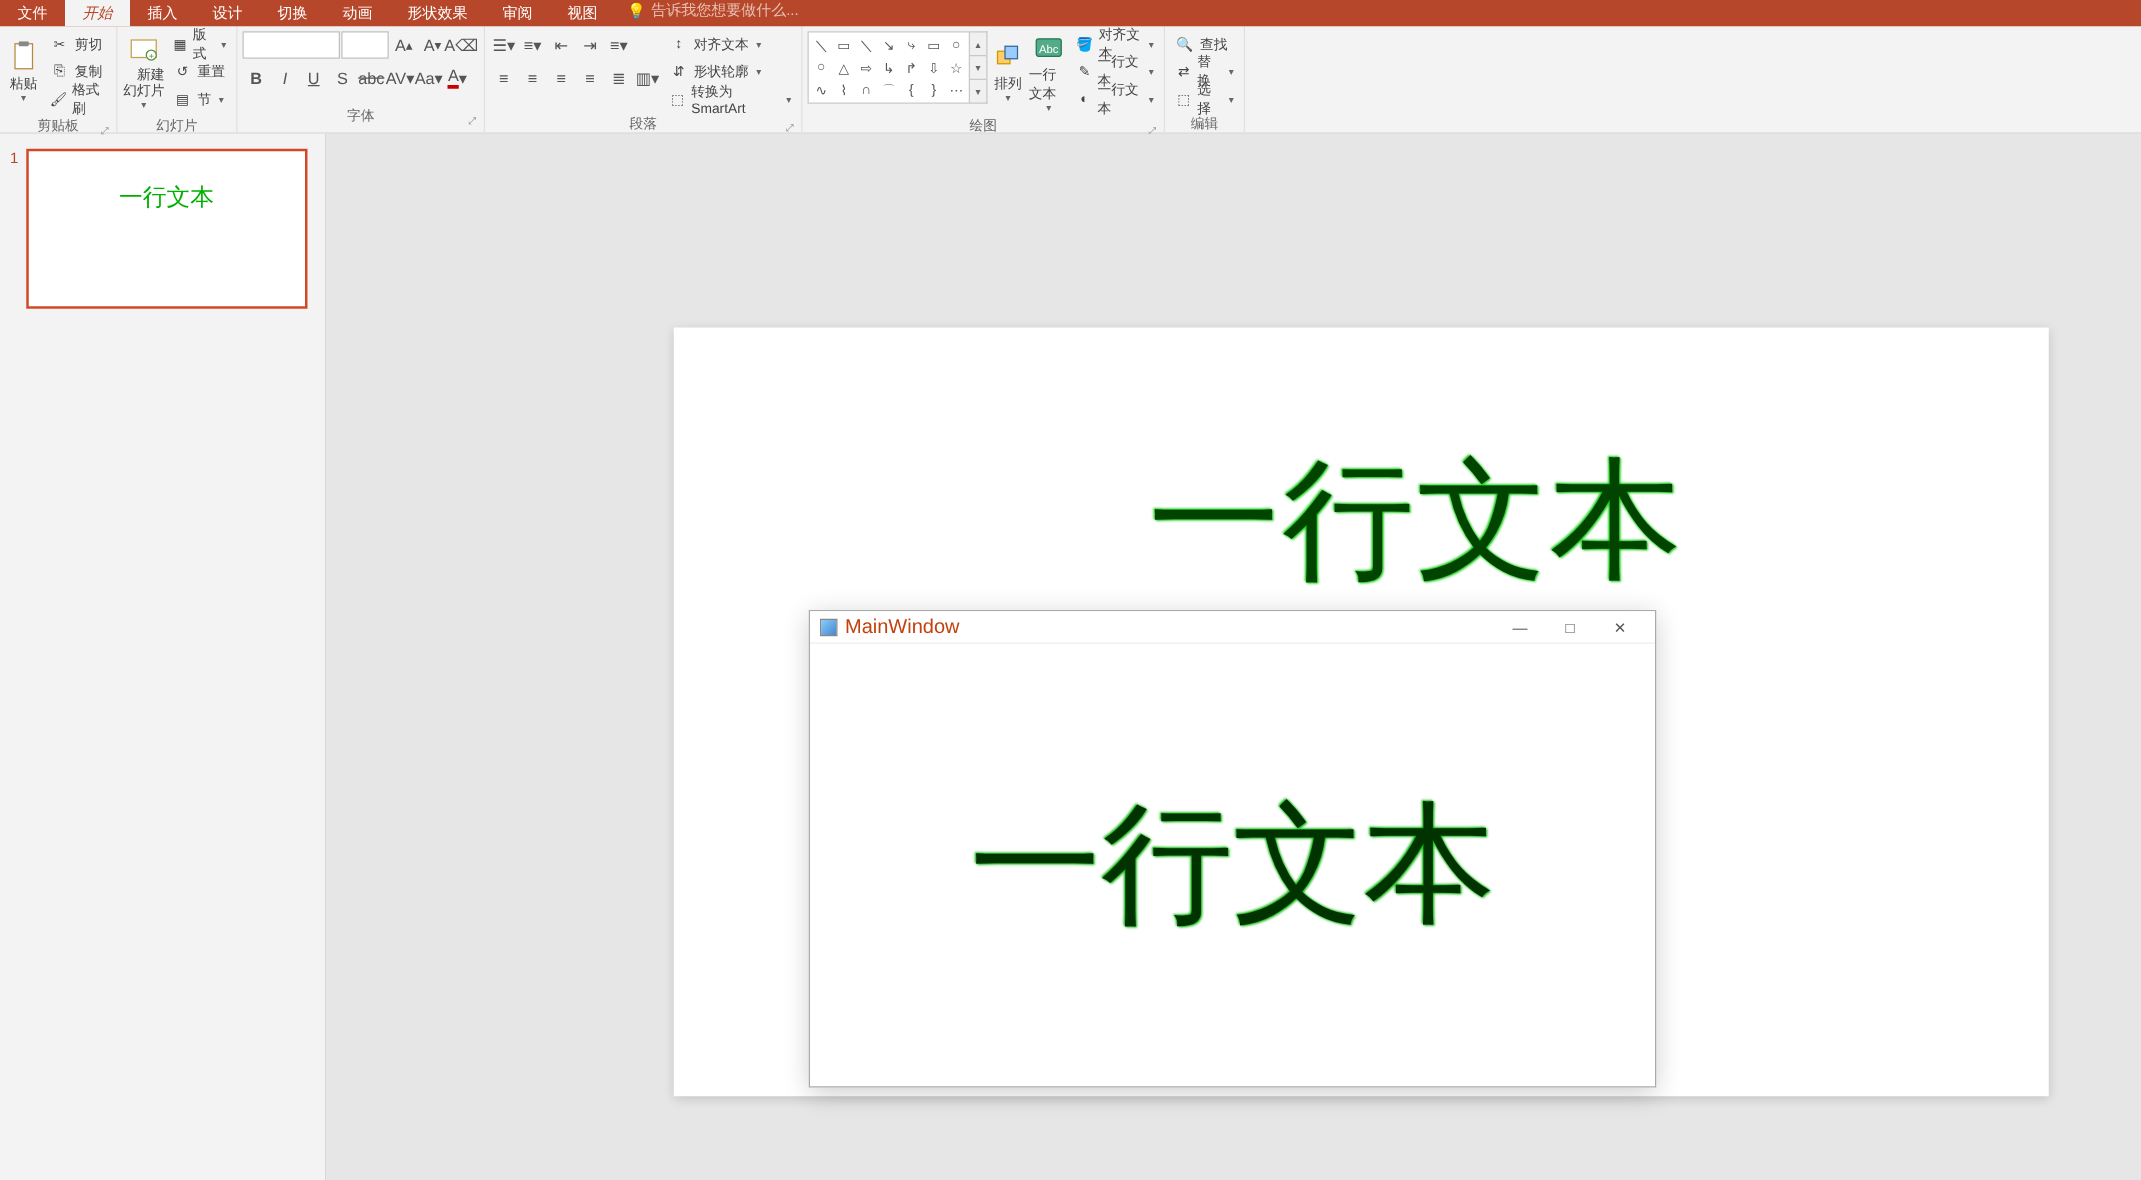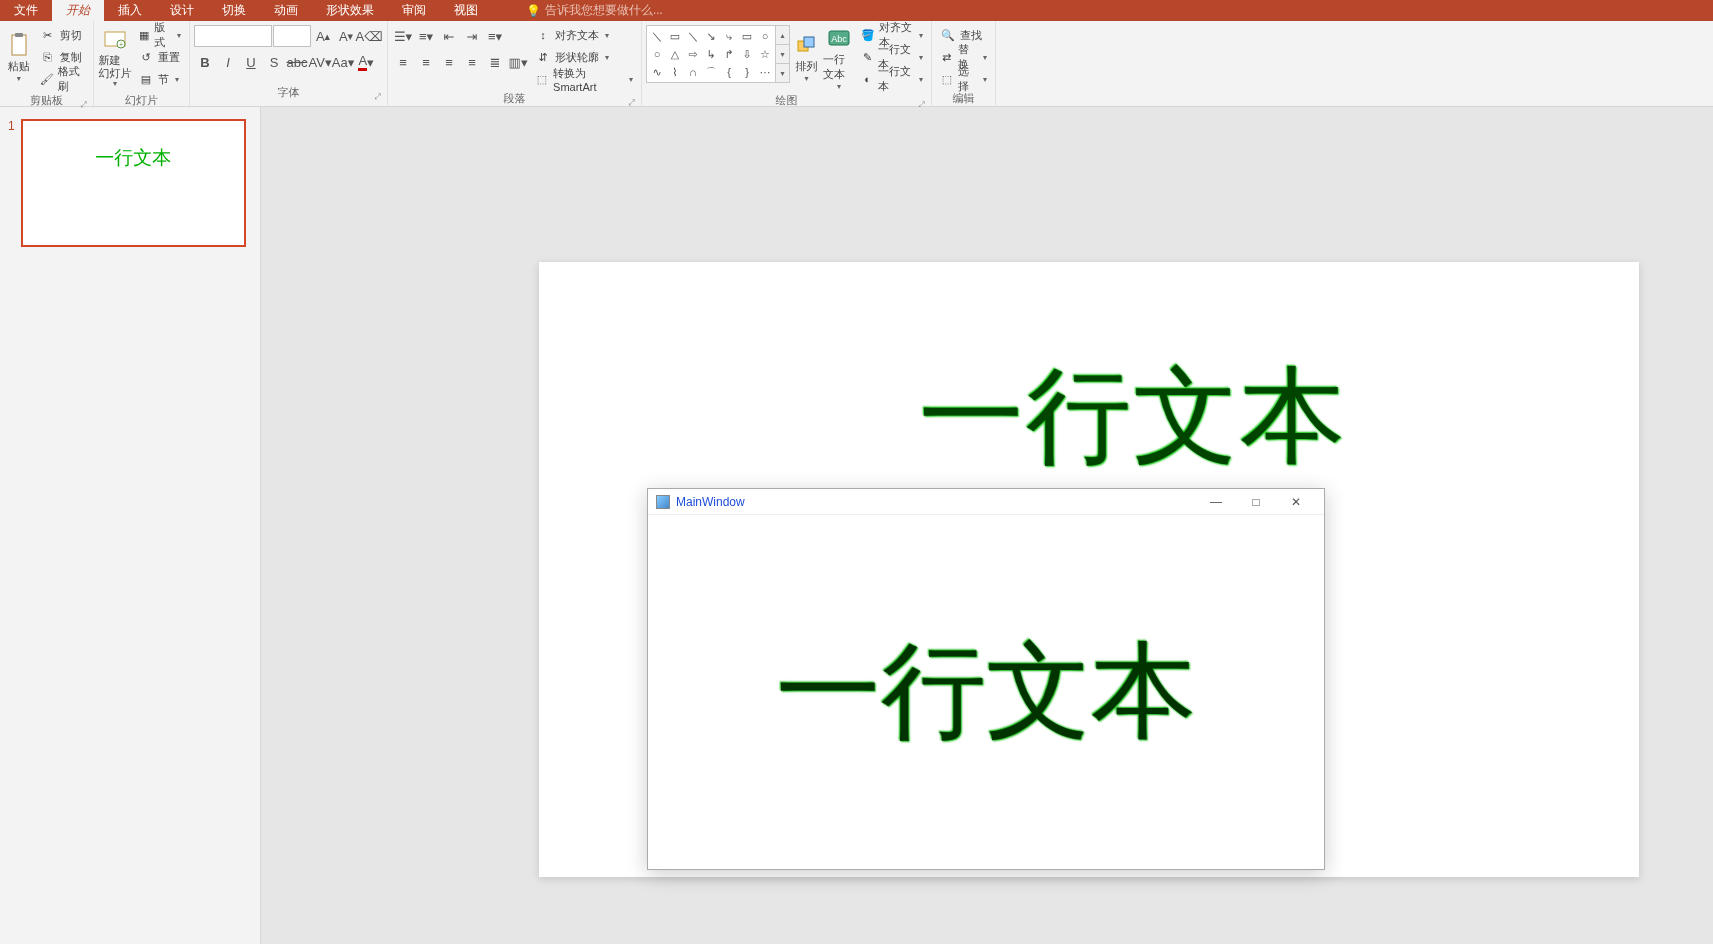--- a/index.html
+++ b/index.html
@@ -1,19 +1,19 @@
 <!DOCTYPE html>
 <html><head>
 <meta charset="utf-8">
 <style>
 * { margin: 0; padding: 0; box-sizing: border-box; font-family: "Microsoft YaHei", "Segoe UI", sans-serif; }
 body { background: #e6e6e6; width: 1713px; height: 944px; overflow: hidden; position: relative; }
 
 
-.titlebar { background: #b7472a; height: 21px; display: flex; align-items: center; position: relative; gap: 24px; }
+.titlebar { background: #b7472a; height: 21px; display: flex; align-items: flex-start; position: relative; }
 .tabs { display: flex; height: 21px; }
 .tab { color: #fff; font-size: 12px; padding: 3px 14px; cursor: pointer; display: flex; align-items: center; }
 .tab.active { background: #f3f3f3; color: #b7472a; font-style: italic; }
 .tell-me { display: flex; align-items: center; color: #e8c0b4; font-size: 12px; margin-left: 10px; }
 .tell-me-icon { margin-right: 4px; font-size: 12px; }
 
 
 .ribbon { background: #f3f3f3; height: 86px; border-bottom: 1px solid #d6d6d6; display: flex; }
 .group { border-right: 1px solid #e1e1e1; padding: 2px 4px; display: flex; flex-direction: column; justify-content: space-between; }
 .group-content { display: flex; align-items: flex-start; gap: 2px; padding-top: 2px; }
@@ -52,21 +52,21 @@
 
 .editor { flex: 1; background: #e6e6e6; position: relative; overflow: hidden; }
 .slide-canvas { position: absolute; left: 278px; top: 155px; width: 1100px; height: 615px; background: #fff; box-shadow: 0 2px 8px rgba(0,0,0,0.15); }
 .canvas-text { position: absolute; left: 380px; top: 85px; font-size: 105px; font-family: SimSun, serif; color: #004400; text-shadow: 1px 1px 2px #00c000, -1px -1px 2px #00c000; letter-spacing: 2px; }
 .canvas-selection { position: absolute; left: 428px; top: 227px; width: 32px; height: 8px; background: #333; }
 
 
 .popup { position: absolute; left: 386px; top: 381px; width: 678px; height: 382px; background: #fff; border: 1px solid #aaa; box-shadow: 0 4px 20px rgba(0,0,0,0.2); }
 .popup-titlebar { height: 26px; display: flex; align-items: center; padding: 0 8px; background: #fff; border-bottom: 1px solid #eee; }
 .popup-icon { width: 14px; height: 14px; margin-right: 6px; border: 1px solid #888; background: linear-gradient(135deg,#8cf,#48c); }
-.popup-title { font-size: 12px; color: #1d4ed8; flex: 1; }
+.popup-title { font-size: 16px; color: #c2410c; flex: 1; }
 .popup-ctrls { display: flex; }
 .popup-ctrl { width: 40px; height: 24px; display: flex; align-items: center; justify-content: center; font-size: 12px; color: #555; cursor: pointer; }
 .popup-body { height: calc(100% - 26px); display: flex; align-items: center; justify-content: center; }
 .popup-text { font-size: 105px; font-family: SimSun, serif; color: #003300; text-shadow: 1px 1px 2px #00b000, -1px -1px 2px #00b000; }
 
 svg { display: block; }
 </style>
 </head>
 <body>
 
@@ -126,21 +126,21 @@
   <div class="group" style="width:96px">
     <div class="group-content">
       <div class="bigbtn">
         <div class="bigbtn-icon">
           <svg width="24" height="20">
               <rect x="2" y="2" width="20" height="14" fill="#fff" stroke="#c5a14a"></rect>
               <circle cx="18" cy="14" r="4" fill="#fff" stroke="#5a8f3c"></circle>
               <text x="18" y="17" font-size="7" text-anchor="middle" fill="#5a8f3c">+</text>
             </svg>
         </div>
-        <span style="white-space:pre;text-align:left;line-height:1.1">新建
+        <span style="white-space:pre;text-align:right;line-height:1.1">新建
 幻灯片</span>
         <span class="arrow">▾</span>
       </div>
       <div class="col">
         <div class="smallbtn">
           <span class="smallbtn-icon">▦</span>
           <span>版式</span>
             <span class="arrow">▾</span>
         </div>
         <div class="smallbtn">

